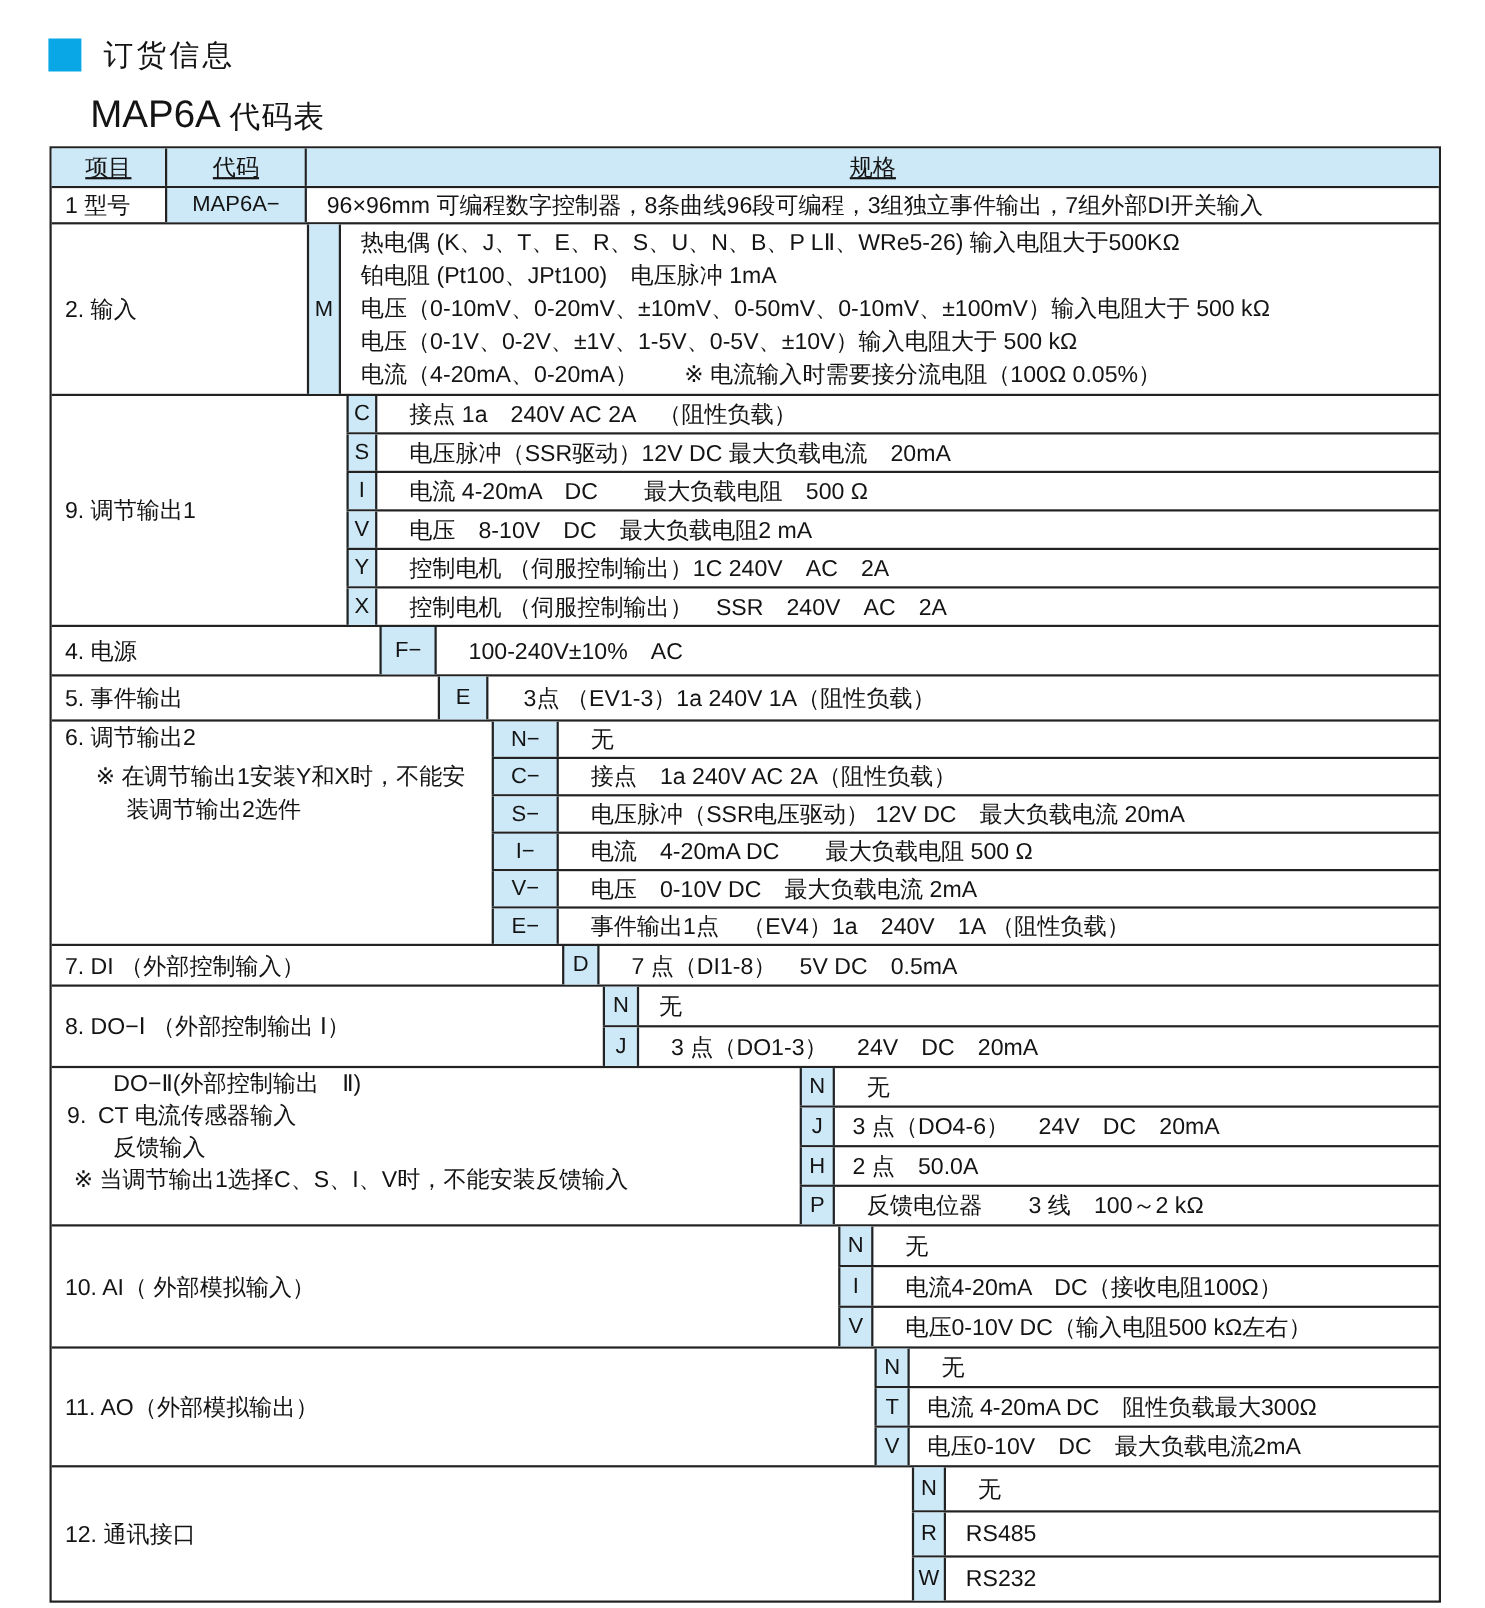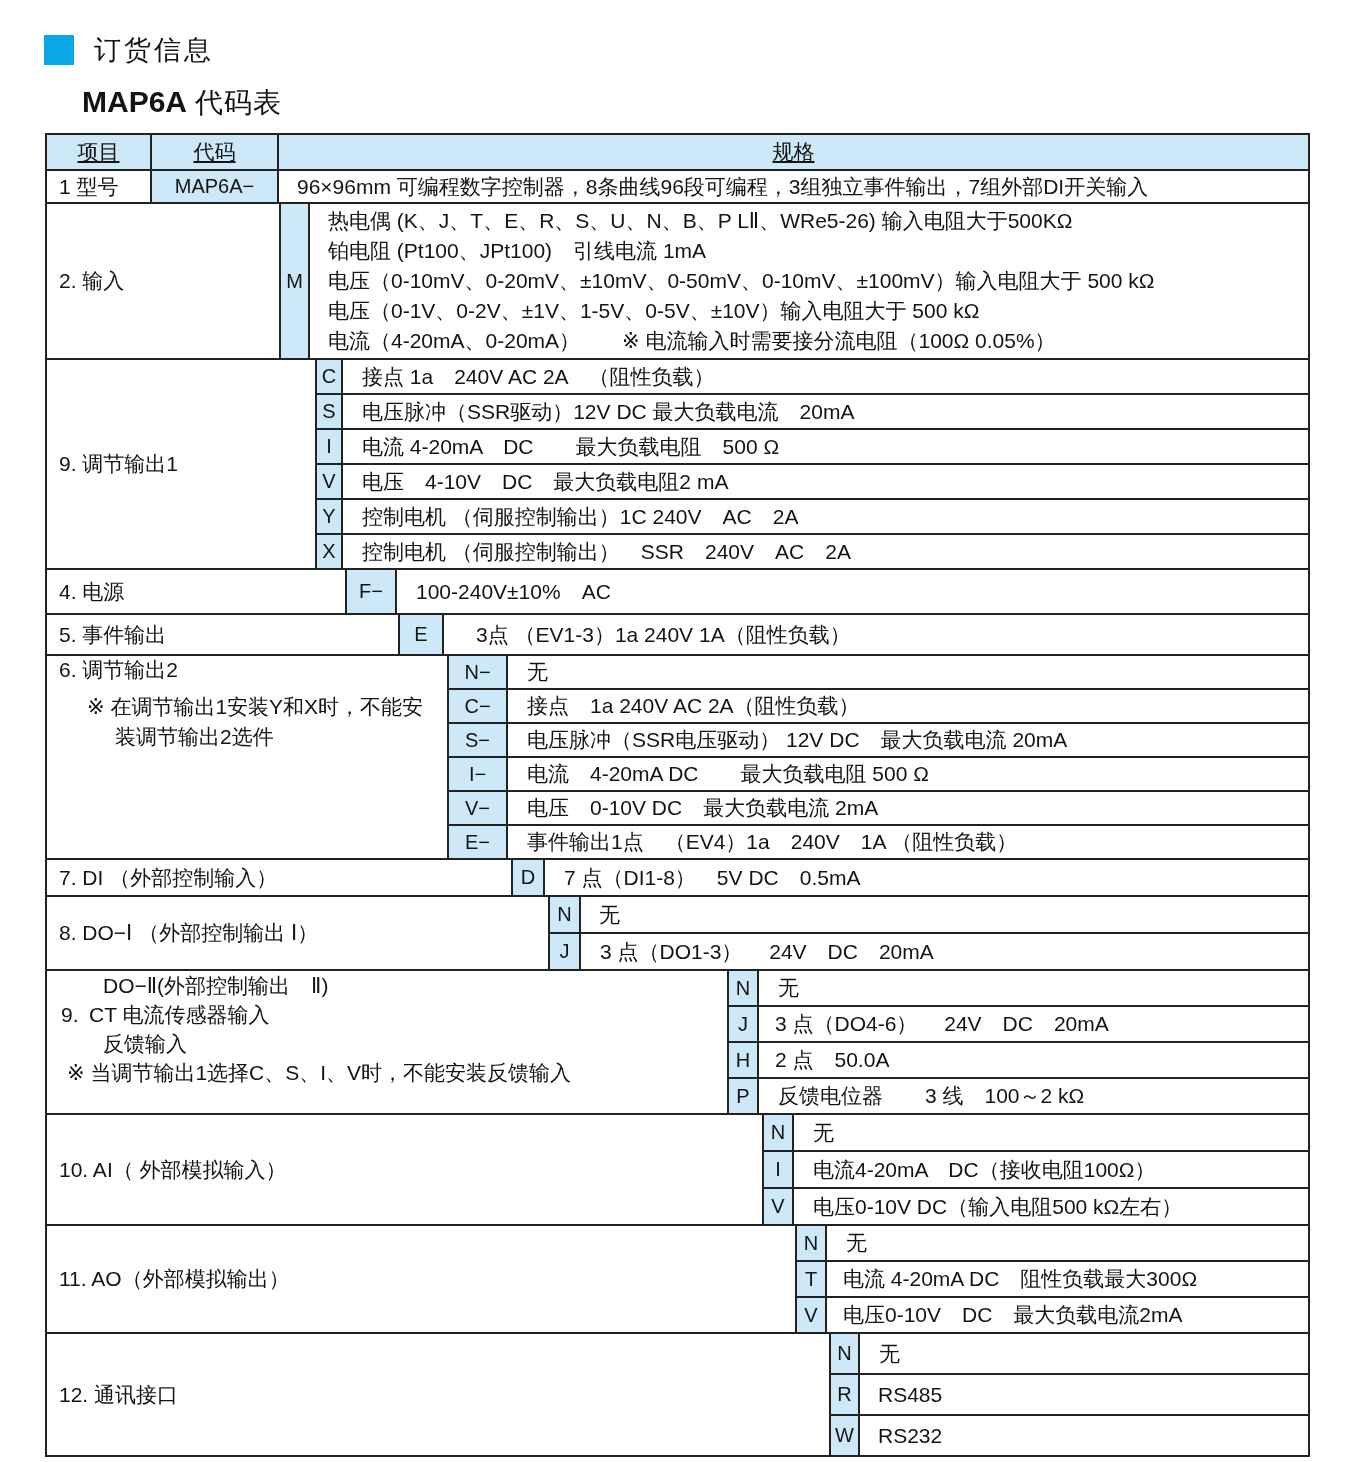--- a/index.html
+++ b/index.html
@@ -7,21 +7,21 @@
   body {
     position: relative;
     width: 1350px; height: 1462px;
     font-family: "Liberation Sans", "DejaVu Sans", sans-serif;
     color: #141414;
   }
   .heading-row { position: absolute; left: 44px; top: 32px; display: flex; align-items: center; gap: 20px; }
   .bullet { width: 30px; height: 30px; background: #0aa7e6; }
   .heading { font-size: 27px; letter-spacing: 3px; }
   .subheading { position: absolute; left: 82px; top: 84px; font-size: 28px; letter-spacing: 1px; }
-  .subheading .model { font-weight: bold; font-size: 30px; letter-spacing: 0; margin-right: 8px; }
+  .subheading .model { font-weight: normal; font-size: 35px; letter-spacing: 0; margin-right: 8px; }
 
   .codetable { position: absolute; left: 45px; top: 133px; width: 1265px; border: 2px solid #222; }
   .sec { display: flex; width: 100%; }
   .sec + .sec { border-top: 2px solid #222; }
 
   .hcell { display: flex; align-items: center; justify-content: center; font-size: 21px; background: #cde9f7; }
   .hdr { height: 34px; text-decoration: underline; }
   .vline-l { border-left: 2px solid #222; }
   .vline-r { border-right: 2px solid #222; }
 
@@ -32,21 +32,21 @@
   .opt { flex: 1; display: flex; }
   .opt + .opt { border-top: 2px solid #222; }
 
   .code {
     flex: none; background: #cde9f7;
     border-left: 2px solid #222; border-right: 2px solid #222;
     display: flex; align-items: center; justify-content: center;
     font-size: 20px;
   }
   .code-tall { align-self: stretch; }
-  .spec { flex: 1; display: flex; align-items: center; padding-left: 19px; font-size: 21px; white-space: nowrap; overflow: hidden; }
+  .spec { flex: 1; display: flex; align-items: center; padding-left: 29px; font-size: 21px; white-space: nowrap; overflow: hidden; }
   .speclines { flex: 1; display: flex; flex-direction: column; justify-content: center; padding-left: 18px; font-size: 21px; line-height: 30px; white-space: nowrap; overflow: hidden; }
 
   .note { font-size: 21px; padding-left: 56px; text-indent: -28px; padding-right: 6px; margin-top: 8px; line-height: 30px; }
   .lbl-lines { font-size: 21px; line-height: 29px; }
   .lbl-lines .ind { padding-left: 44px; }
   .lbl-lines .numrow { display: flex; }
   .lbl-lines .num { width: 30px; padding-left: 2px; }
   .lbl-lines .star { padding-left: 8px; }
 </style>
 </head>
@@ -73,21 +73,21 @@
     <div class="lbl" style="width:103px">1 型号</div>
     <div class="code" style="width:129px">MAP6A−</div>
     <div class="spec" style="padding-left:18px">96×96mm 可编程数字控制器，8条曲线96段可编程，3组独立事件输出，7组外部DI开关输入</div>
   </div>
 
   <div class="sec" style="height:156px">
     <div class="lbl" style="width:232px">2. 输入</div>
     <div class="code code-tall" style="width:31px">M</div>
     <div class="speclines">
       <div>热电偶 (K、J、T、E、R、S、U、N、B、P LⅡ、WRe5-26) 输入电阻大于500KΩ</div>
-      <div>铂电阻 (Pt100、JPt100)　引线电流 1mA</div>
+      <div>铂电阻 (Pt100、JPt100)　电压脉冲 1mA</div>
       <div>电压（0-10mV、0-20mV、±10mV、0-50mV、0-10mV、±100mV）输入电阻大于 500 kΩ</div>
       <div>电压（0-1V、0-2V、±1V、1-5V、0-5V、±10V）输入电阻大于 500 kΩ</div>
       <div>电流（4-20mA、0-20mA）　　※ 电流输入时需要接分流电阻（100Ω 0.05%）</div>
     </div>
   </div>
 
   <div class="sec" style="height:210px">
     <div class="lbl" style="width:268px">9. 调节输出1</div>
     <div class="opts">
       <div class="opt">
@@ -97,21 +97,21 @@
       <div class="opt">
         <div class="code" style="width:28px">S</div>
         <div class="spec">电压脉冲（SSR驱动）12V DC 最大负载电流　20mA</div>
       </div>
       <div class="opt">
         <div class="code" style="width:28px">I</div>
         <div class="spec">电流 4-20mA　DC　　最大负载电阻　500 Ω</div>
       </div>
       <div class="opt">
         <div class="code" style="width:28px">V</div>
-        <div class="spec">电压　4-10V　DC　最大负载电阻2 mA</div>
+        <div class="spec">电压　8-10V　DC　最大负载电阻2 mA</div>
       </div>
       <div class="opt">
         <div class="code" style="width:28px">Y</div>
         <div class="spec">控制电机 （伺服控制输出）1C 240V　AC　2A</div>
       </div>
       <div class="opt">
         <div class="code" style="width:28px">X</div>
         <div class="spec">控制电机 （伺服控制输出）　SSR　240V　AC　2A</div>
       </div>
     </div>

